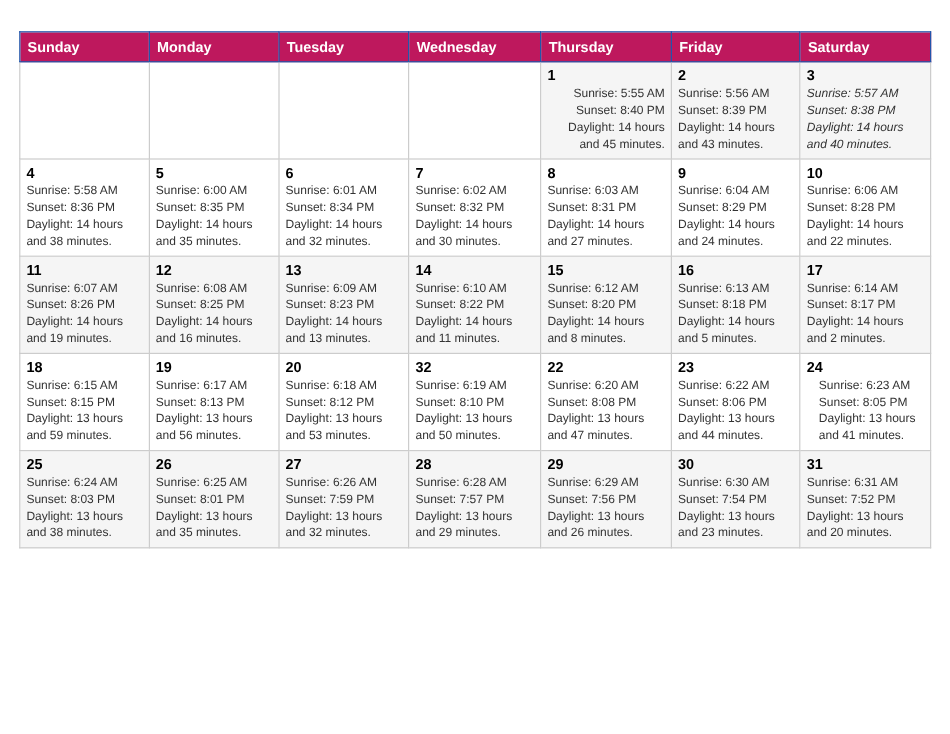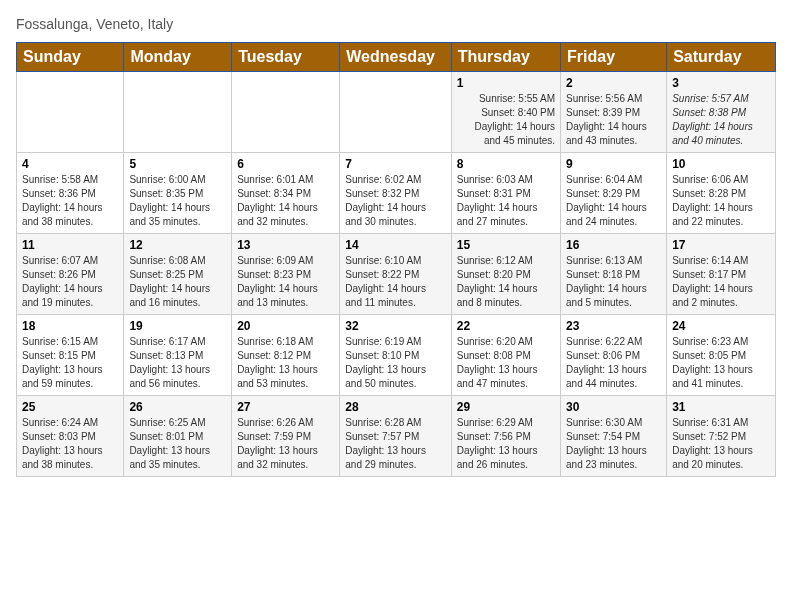--- a/index.html
+++ b/index.html
@@ -44,25 +44,25 @@
     .subtitle {
       font-size: 14px;
       color: #555;
     }
     table {
       width: 100%;
       border-collapse: collapse;
       font-size: 10.5px;
     }
     thead tr th {
-      background-color: #a16207;
+      background-color: #be185d;
       color: #fff;
       text-align: left;
       padding: 5px 6px;
-      font-size: 16px;
+      font-size: 12px;
       font-weight: bold;
       border: 1px solid #2255aa;
     }
     tbody tr td {
       border: 1px solid #ccc;
       vertical-align: top;
       padding: 4px 5px;
       height: 80px;
       width: 113px;
     }
@@ -82,21 +82,20 @@
       color: #333;
       line-height: 1.4;
     }
     .empty { background-color: #fff !important; }
   </style>
 </head>
 <body>
 
 <div class="header">
   <div class="title-block">
-    <div class="subtitle">Fossalunga, Veneto, Italy</div>
   </div>
 </div>
 
 <table>
   <thead>
     <tr>
         <th>Sunday</th>
         <th>Monday</th>
         <th>Tuesday</th>
         <th>Wednesday</th>
@@ -273,21 +272,21 @@
         </td>
         <td>
           <div class="day-num">23</div>
           <div class="day-detail" style="white-space: pre-line;">Sunrise: 6:22 AM
 Sunset: 8:06 PM
 Daylight: 13 hours
 and 44 minutes.</div>
         </td>
         <td>
           <div class="day-num">24</div>
-          <div class="day-detail" style="white-space: pre-line;">Sunrise: 6:23 AM
+          <div class="day-detail" style="white-space: pre-line; margin-left: 10px;">Sunrise: 6:23 AM
 Sunset: 8:05 PM
 Daylight: 13 hours
 and 41 minutes.</div>
         </td>
       </tr>
       <tr>
         <td>
           <div class="day-num">25</div>
           <div class="day-detail" style="white-space: pre-line;">Sunrise: 6:24 AM
 Sunset: 8:03 PM

